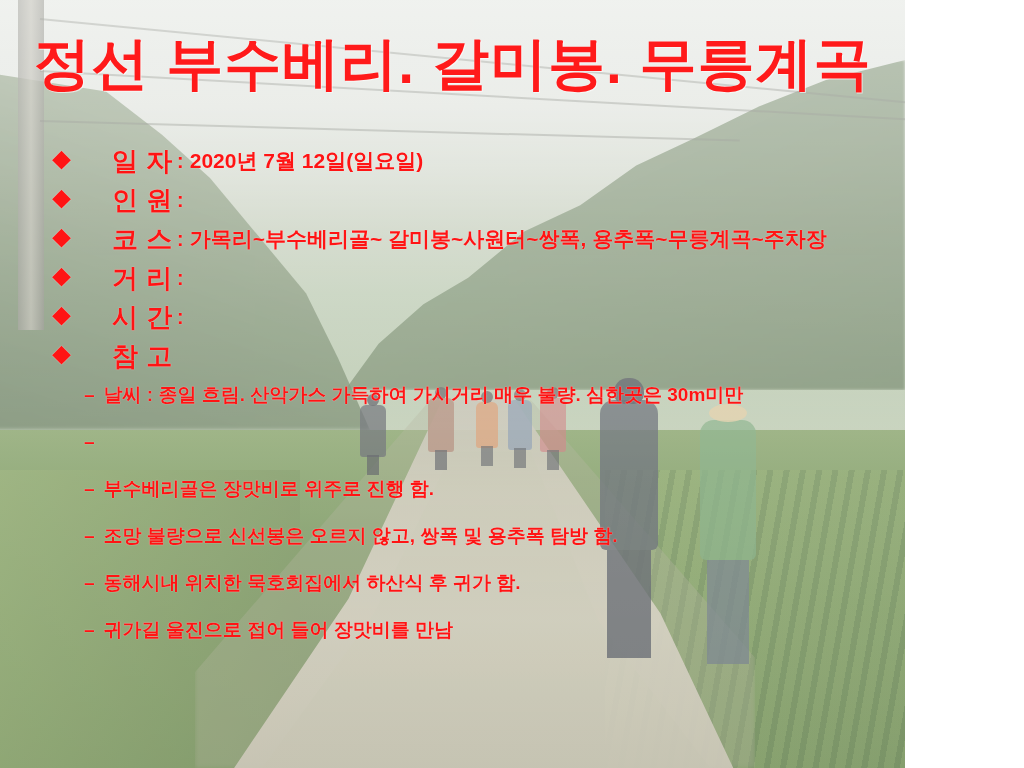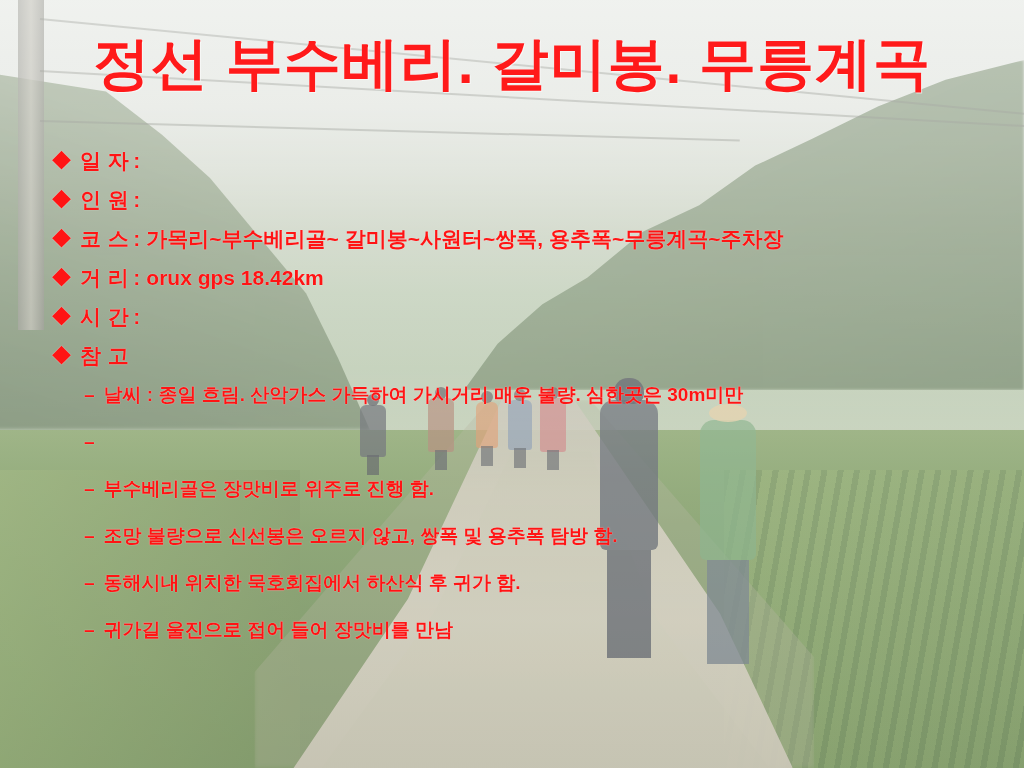--- a/index.html
+++ b/index.html
@@ -6,24 +6,25 @@
     margin: 0;
     padding: 0;
     background: #ffffff;
   }
   body {
     font-family: "Liberation Sans", sans-serif;
   }
 
   #poster {
     position: relative;
-    width: 1024px;
+    width: 880px;
     height: 768px;
     overflow: hidden;
     background: #cfd8cf;
+    padding-left: 25px;
   }
 
   
   .photo {
     position: absolute;
     inset: 0;
     background:
       
       linear-gradient(to bottom, #dfe3dd 0%, #d9ddd6 14%, #cbd2c4 22%, #b9c4ae 30%, #aebfa2 38%, #a8bb9b 48%, #b3c2a4 60%, #c0caae 72%, #cfd6bd 100%);
   }
@@ -160,23 +161,24 @@
     text-shadow: 0 0 1px rgba(255,255,255,0.85);
   }
   .row .bullet {
     flex: 0 0 auto;
     font-size: 19px;
     line-height: 26px;
     margin-right: 9px;
   }
   .row .label {
     flex: 0 0 auto;
-    font-size: 21px;
+    font-size: 26px;
     line-height: 26px;
     letter-spacing: 0.5px;
+    margin-left: 32px;
   }
   .row .sep {
     flex: 0 0 auto;
     font-size: 21px;
     line-height: 26px;
     margin: 0 6px 0 4px;
   }
   .row .value {
     font-size: 21px;
     line-height: 26px;
@@ -255,40 +257,40 @@
   <div class="content">
 
     <div class="title">정선 부수베리. 갈미봉. 무릉계곡</div>
 
     <div class="lines">
 
       <div class="row">
         <span class="bullet">◆</span>
         <span class="label">일 자</span>
         <span class="sep">:</span>
+        <span class="value">2020년 7월 12일(일요일)</span>
       </div>
 
       <div class="row">
         <span class="bullet">◆</span>
         <span class="label">인 원</span>
         <span class="sep">:</span>
       </div>
 
       <div class="row">
         <span class="bullet">◆</span>
         <span class="label">코 스</span>
         <span class="sep">:</span>
         <span class="value">가목리~부수베리골~ 갈미봉~사원터~쌍폭, 용추폭~무릉계곡~주차장</span>
       </div>
 
       <div class="row">
         <span class="bullet">◆</span>
         <span class="label">거 리</span>
         <span class="sep">:</span>
-        <span class="value">orux gps 18.42km</span>
       </div>
 
       <div class="row">
         <span class="bullet">◆</span>
         <span class="label">시 간</span>
         <span class="sep">:</span>
       </div>
 
       <div class="row note-head">
         <span class="bullet">◆</span>

